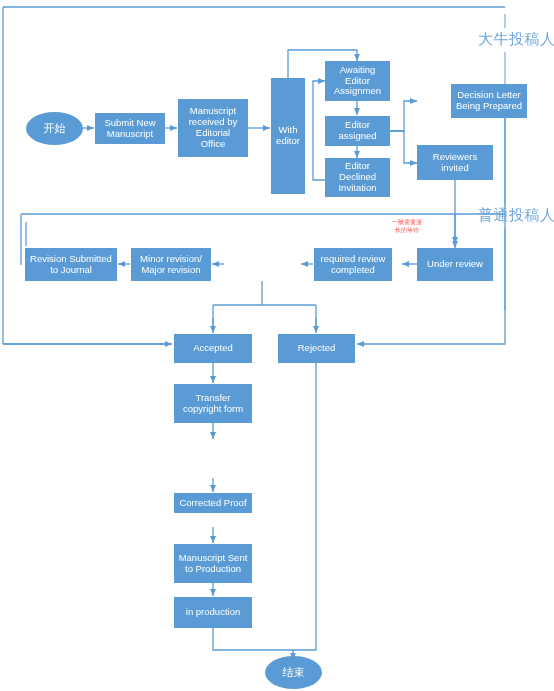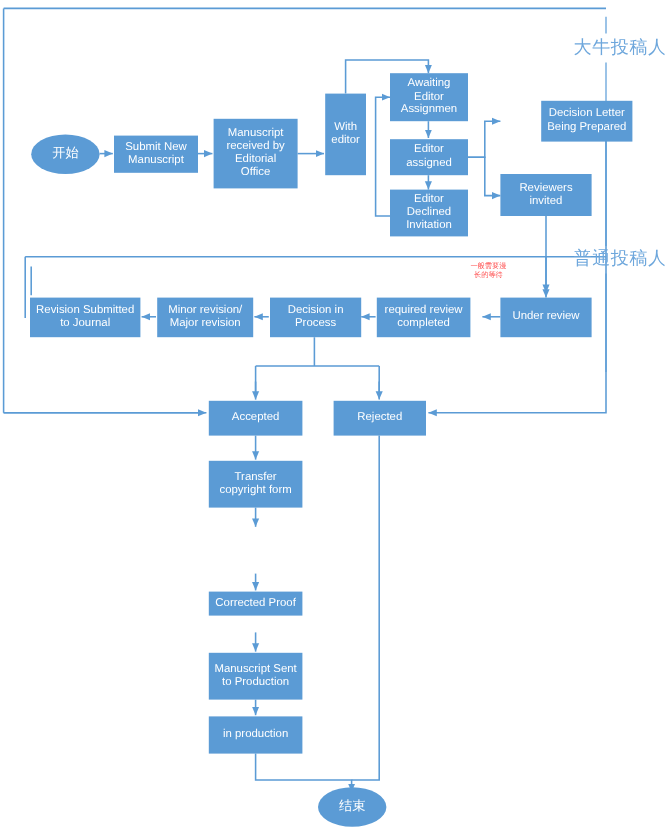--- a/index.html
+++ b/index.html
@@ -143,21 +143,21 @@
   <div class="node ellipse" style="left:26px; top:112px; width:57px; height:33px;">开始</div>
 
   <div class="node" style="left:95px; top:113px; width:70px; height:31px;">Submit New
 Manuscript</div>
 
   <div class="node" style="left:178px; top:99px; width:70px; height:58px;">Manuscript
 received by
 Editorial
 Office</div>
 
-  <div class="node" style="left:271px; top:78px; width:34px; height:68px;">With
+  <div class="node" style="left:271px; top:78px; width:34px; height:116px;">With
 editor</div>
 
   <div class="node" style="left:325px; top:61px; width:65px; height:40px;">Awaiting
 Editor
 Assignmen</div>
 
   <div class="node" style="left:325px; top:116px; width:65px; height:30px;">Editor
 assigned</div>
 
   <div class="node" style="left:325px; top:158px; width:65px; height:39px;">Editor
@@ -168,22 +168,20 @@
 Being Prepared</div>
 
   <div class="node" style="left:417px; top:145px; width:76px; height:35px;">Reviewers
 invited</div>
 
   <div class="node" style="left:314px; top:248px; width:78px; height:33px;">required review
 completed</div>
 
   <div class="node" style="left:417px; top:248px; width:76px; height:33px;">Under review</div>
 
-  <div class="node" style="left:225px; top:248px; width:76px; height:33px;">Decision in
-Process</div>
 
   <div class="node" style="left:131px; top:248px; width:80px; height:33px;">Minor revision/
 Major revision</div>
 
   <div class="node" style="left:25px; top:248px; width:92px; height:33px;">Revision Submitted
 to Journal</div>
 
   <div class="node" style="left:174px; top:334px; width:78px; height:29px;">Accepted</div>
 
   <div class="node" style="left:278px; top:334px; width:77px; height:29px;">Rejected</div>

